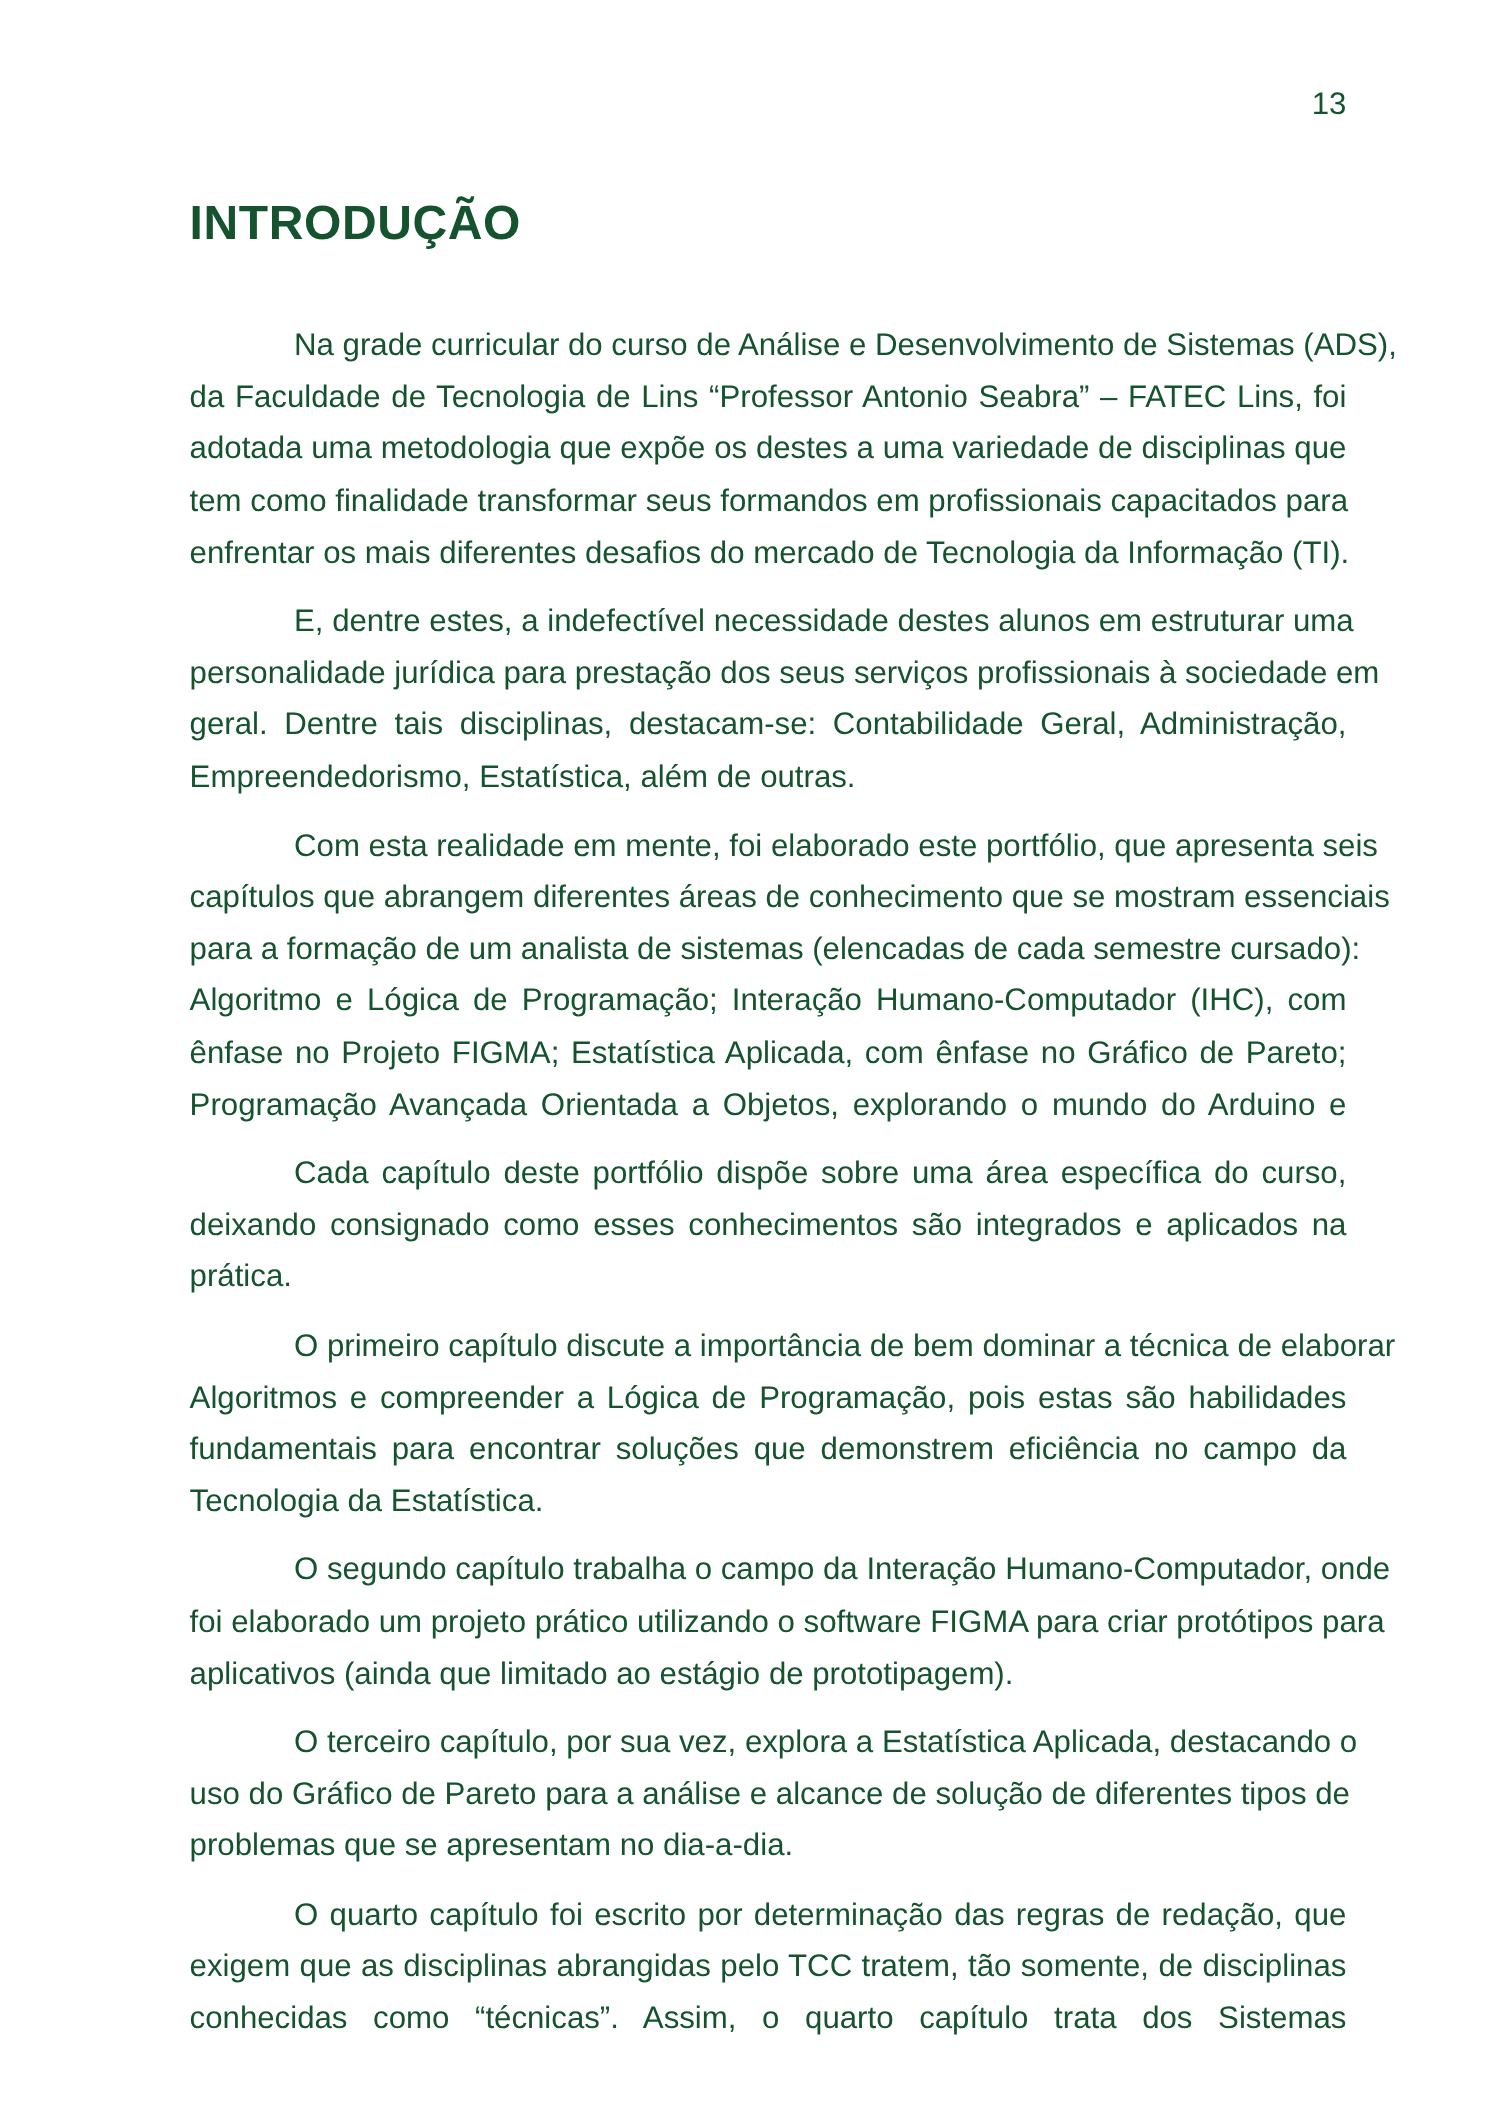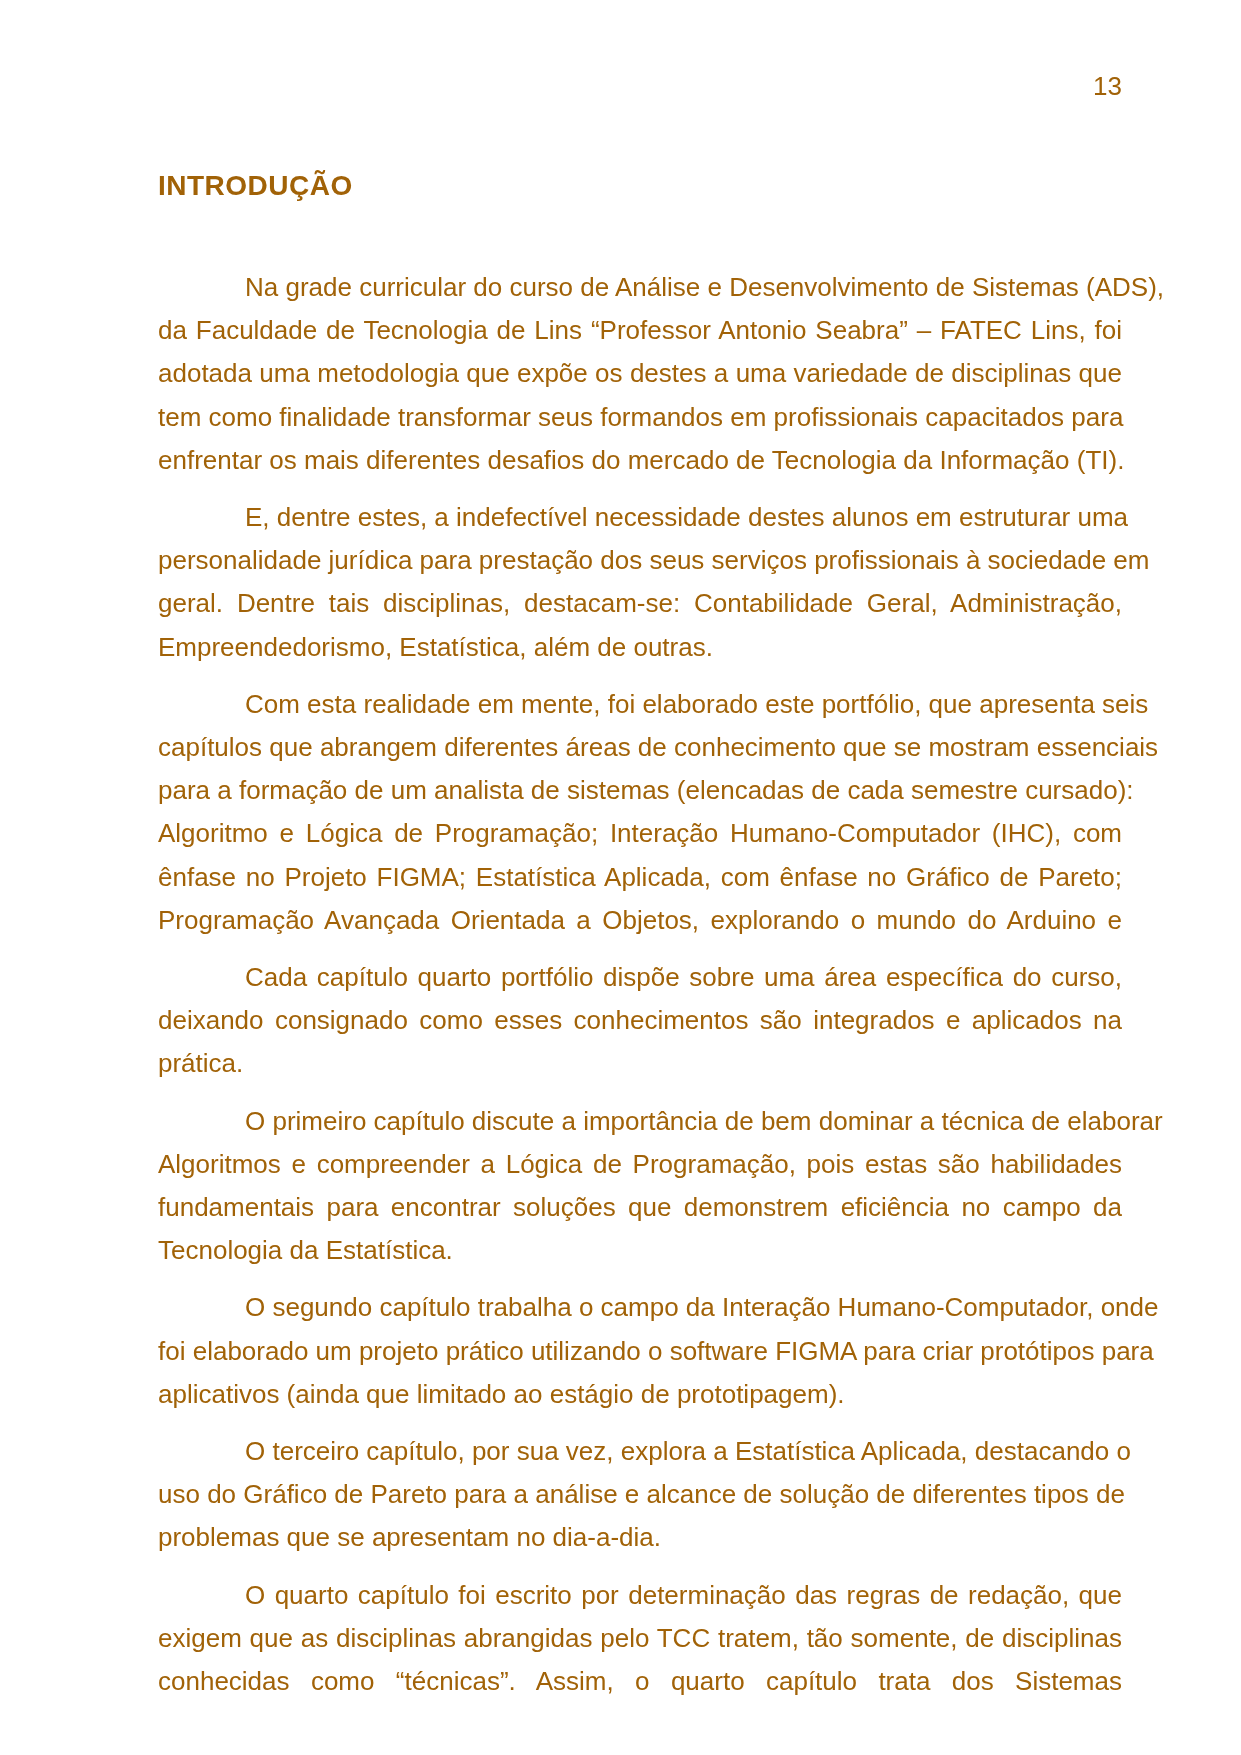--- a/index.html
+++ b/index.html
@@ -5,38 +5,38 @@
   html, body {
     margin: 0;
     padding: 0;
     background: #ffffff;
   }
   .sheet {
     position: relative;
     width: 1241px;
     height: 1755px;
     background: #ffffff;
-    color: #a16207;
+    color: #14532d;
     font-family: "Liberation Sans", "DejaVu Sans", sans-serif;
     overflow: hidden;
   }
   .page-number {
     position: absolute;
     top: 71px;
     right: 119px;
     font-size: 26px;
     line-height: 30px;
     text-align: right;
   }
   .heading {
     position: absolute;
     top: 166px;
     left: 158px;
     margin: 0;
-    font-size: 28px;
+    font-size: 40px;
     line-height: 40px;
     font-weight: bold;
     letter-spacing: 0.5px;
     text-align: right;
   }
   .body-text {
     position: absolute;
     top: 252px;
     left: 158px;
     width: 964px;
@@ -75,21 +75,21 @@
       <div class="line indent">E, dentre estes, a indefectível necessidade destes alunos em estruturar uma</div>
       <div class="line">personalidade jurídica para prestação dos seus serviços profissionais à sociedade em</div>
       <div class="line">geral. Dentre tais disciplinas, destacam-se: Contabilidade Geral, Administração,</div>
       <div class="line last">Empreendedorismo, Estatística, além de outras.</div>
       <div class="line indent">Com esta realidade em mente, foi elaborado este portfólio, que apresenta seis</div>
       <div class="line">capítulos que abrangem diferentes áreas de conhecimento que se mostram essenciais</div>
       <div class="line">para a formação de um analista de sistemas (elencadas de cada semestre cursado):</div>
       <div class="line">Algoritmo e Lógica de Programação; Interação Humano-Computador (IHC), com</div>
       <div class="line">ênfase no Projeto FIGMA; Estatística Aplicada, com ênfase no Gráfico de Pareto;</div>
       <div class="line">Programação Avançada Orientada a Objetos, explorando o mundo do Arduino e</div>
-      <div class="line indent">Cada capítulo quarto portfólio dispõe sobre uma área específica do curso,</div>
+      <div class="line indent">Cada capítulo deste portfólio dispõe sobre uma área específica do curso,</div>
       <div class="line">deixando consignado como esses conhecimentos são integrados e aplicados na</div>
       <div class="line last">prática.</div>
       <div class="line indent">O primeiro capítulo discute a importância de bem dominar a técnica de elaborar</div>
       <div class="line">Algoritmos e compreender a Lógica de Programação, pois estas são habilidades</div>
       <div class="line">fundamentais para encontrar soluções que demonstrem eficiência no campo da</div>
       <div class="line last">Tecnologia da Estatística.</div>
       <div class="line indent">O segundo capítulo trabalha o campo da Interação Humano-Computador, onde</div>
       <div class="line">foi elaborado um projeto prático utilizando o software FIGMA para criar protótipos para</div>
       <div class="line last">aplicativos (ainda que limitado ao estágio de prototipagem).</div>
       <div class="line indent">O terceiro capítulo, por sua vez, explora a Estatística Aplicada, destacando o</div>

